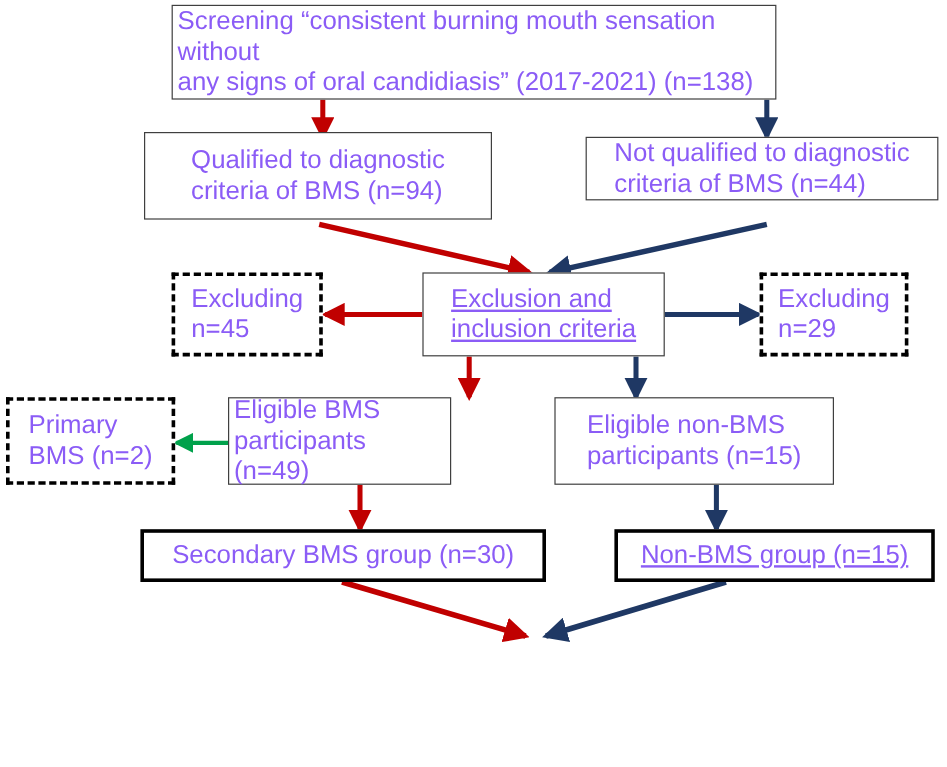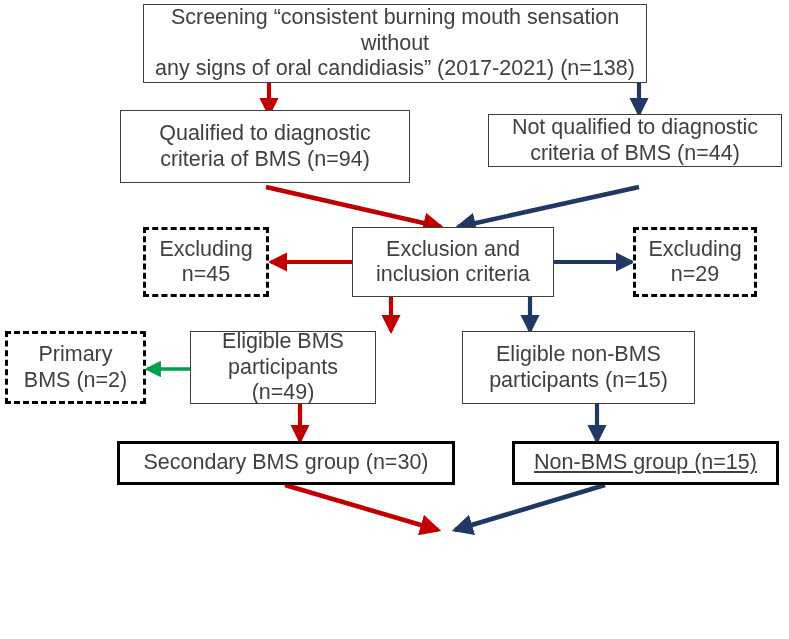--- a/index.html
+++ b/index.html
@@ -23,22 +23,21 @@
     height: 639px;
     pointer-events: none;
   }
   .node {
     position: absolute;
     box-sizing: border-box;
     background: #ffffff;
     display: flex;
     align-items: center;
     justify-content: center;
-    text-align: center;
-    color: #404040;
+    color: #8b5cf6;
     line-height: 1.18;
     z-index: 2;
   }
   .node .node-text {
     display: block;
     white-space: pre-line;
     padding: 0 4px;
   }
   .solid-thin {
     border: 1.6px solid #3f3f3f;
@@ -110,21 +109,21 @@
   <div class="node solid-thin fs-21" style="left:488px; top:114px; width:294px; height:53px;">
     <span class="node-text">Not qualified to diagnostic
 criteria of BMS (n=44)</span>
   </div>
 
   <div class="node dashed-bold fs-21" style="left:143px; top:227px; width:126px; height:70px;">
     <span class="node-text">Excluding
 n=45</span>
   </div>
 
-  <div class="node solid-thin fs-21" style="left:352px; top:227px; width:202px; height:70px;">
+  <div class="node solid-thin fs-21" style="left:352px; top:227px; width:202px; height:70px;text-decoration:underline;">
     <span class="node-text">Exclusion and
 inclusion criteria</span>
   </div>
 
   <div class="node dashed-bold fs-21" style="left:633px; top:227px; width:124px; height:70px;">
     <span class="node-text">Excluding
 n=29</span>
   </div>
 
   <div class="node dashed-bold fs-21" style="left:5px; top:331px; width:141px; height:73px;">

